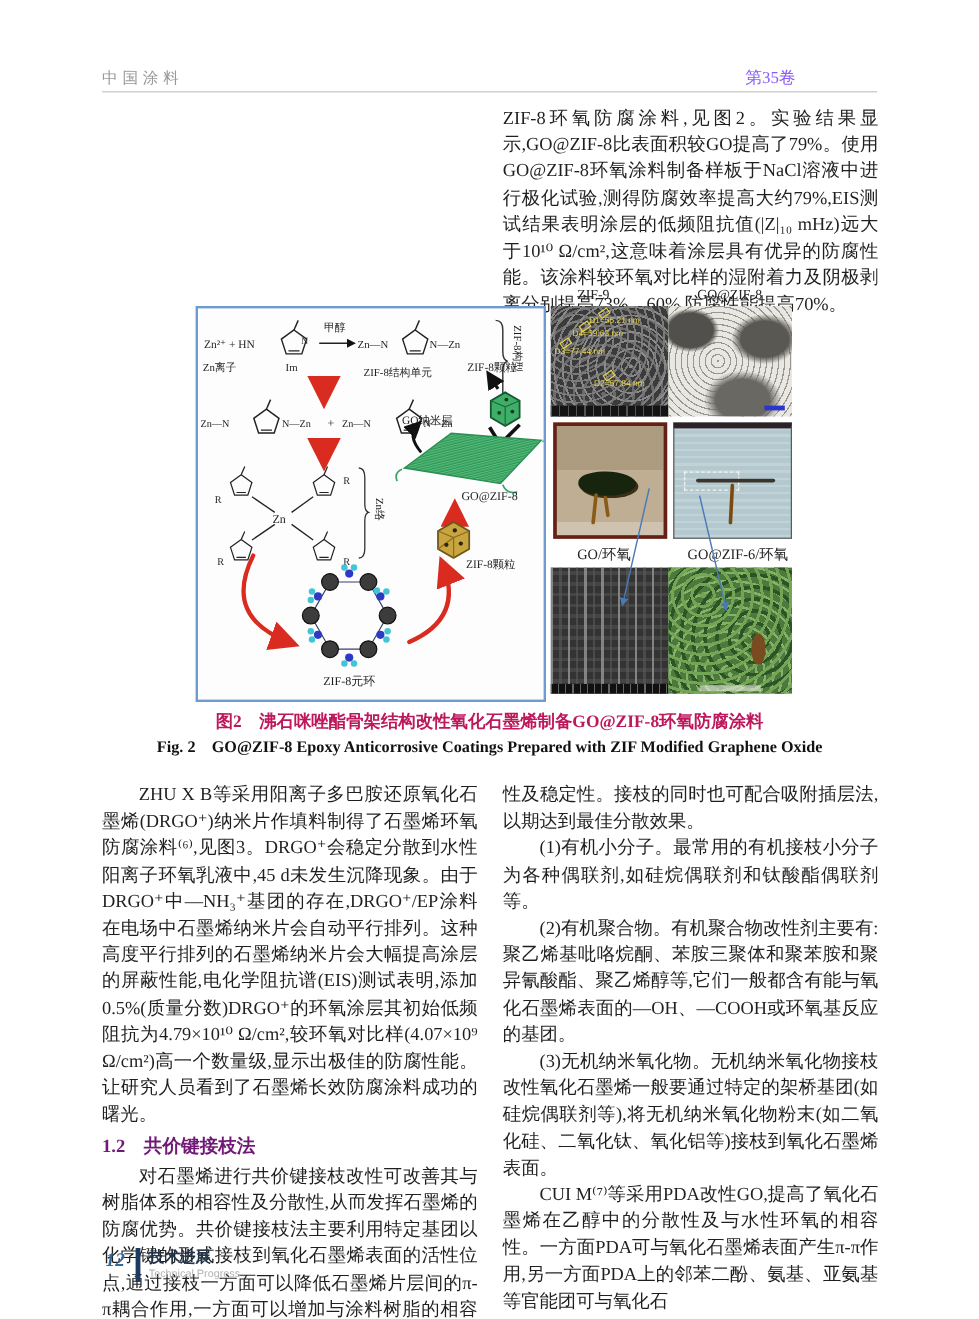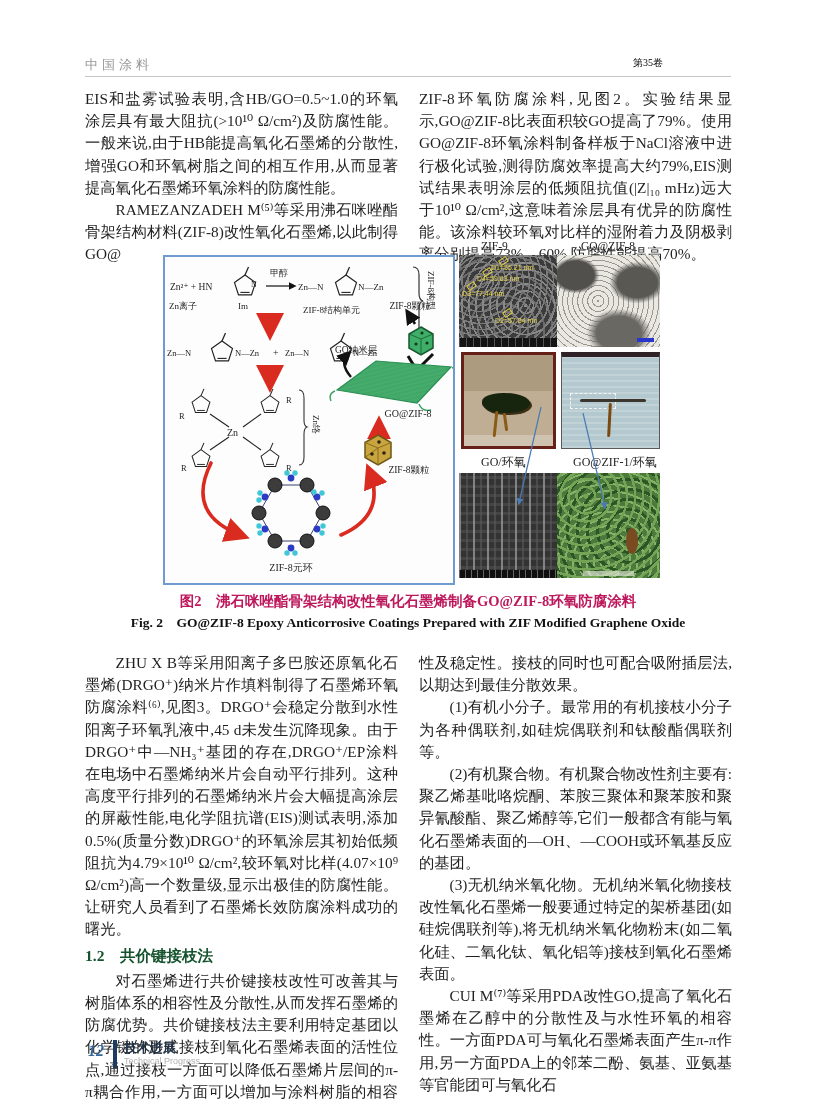--- a/index.html
+++ b/index.html
@@ -1,30 +1,30 @@
 <!DOCTYPE html>
 <html><head>
 <meta charset="utf-8">
 <style>
   html,body{margin:0;padding:0;background:#ffffff;}
   #page{position:relative;width:748px;height:1099px;background:#ffffff;overflow:hidden;
         font-family:"Liberation Serif","DejaVu Serif",serif;color:#1f1f1f;}
   
   .hdr-journal{position:absolute;left:85px;top:56px;font-size:13px;color:#979797;letter-spacing:4px;}
-  .hdr-volume{position:absolute;right:85px;top:56px;font-size:10px;color:#000000;}
+  .hdr-volume{position:absolute;right:85px;top:56px;font-size:14px;color:#8b5cf6;}
   .hdr-rule{position:absolute;left:85px;top:76px;width:646px;border-top:1px solid #c6c6c6;}
   
   .col{position:absolute;width:313px;font-size:15.3px;line-height:22.2px;text-align:justify;}
   .col p{margin:0;}
   .col p.ind{text-indent:2em;}
   #col-lt{left:85px;top:88px;}
   #col-rt{left:419px;top:88px;}
   #col-lb{left:85px;top:652px;}
   #col-rb{left:419px;top:652px;}
-  .sec-head{color:#14532d;font-weight:bold;font-size:15.5px;margin:4px 0 3px 0 !important;text-align:left;}
+  .sec-head{color:#701a75;font-weight:bold;font-size:15.5px;margin:4px 0 3px 0 !important;text-align:left;}
   
   #figure{position:absolute;left:0;top:240px;width:816px;height:400px;}
   #diag-box{position:absolute;left:163px;top:15px;width:292px;height:330px;border:2px solid #6f9bd1;background:#fdfdfd;box-sizing:border-box;}
   #diag-svg{position:absolute;left:0;top:0;}
   .em-label{position:absolute;top:0px;font-size:11.5px;color:#222;}
   #imgcol{position:absolute;left:459px;top:15px;width:201px;height:323px;}
   .imgbox{position:absolute;box-sizing:border-box;}
   #sem1{left:0;top:0;width:98px;height:92px;background-color:#3b3b3b;
     background-image:repeating-radial-gradient(circle at 22% 28%, #7b7b7b 0 1.5px, rgba(0,0,0,0) 1.5px 6px),
                      repeating-radial-gradient(circle at 68% 55%, #8a8a8a 0 1.5px, rgba(0,0,0,0) 1.5px 7px),
@@ -74,24 +74,20 @@
 </style>
 </head>
 <body>
 
 <div id="page">
 
   <div class="hdr-journal">中国涂料</div>
   <div class="hdr-volume">第35卷</div>
   <div class="hdr-rule"></div>
 
-  <div class="col" id="col-lt">
-    <p>EIS和盐雾试验表明,含HB/GO=0.5~1.0的环氧涂层具有最大阻抗(&gt;10¹⁰ Ω/cm²)及防腐性能。一般来说,由于HB能提高氧化石墨烯的分散性,增强GO和环氧树脂之间的相互作用,从而显著提高氧化石墨烯环氧涂料的防腐性能。</p>
-    <p class="ind">RAMEZANZADEH M⁽⁵⁾等采用沸石咪唑酯骨架结构材料(ZIF-8)改性氧化石墨烯,以此制得GO@</p>
-  </div>
   <div class="col" id="col-rt">
     <p>ZIF-8环氧防腐涂料,见图2。实验结果显示,GO@ZIF-8比表面积较GO提高了79%。使用GO@ZIF-8环氧涂料制备样板于NaCl溶液中进行极化试验,测得防腐效率提高大约79%,EIS测试结果表明涂层的低频阻抗值(|Z|₁₀ mHz)远大于10¹⁰ Ω/cm²,这意味着涂层具有优异的防腐性能。该涂料较环氧对比样的湿附着力及阴极剥离分别提高73%、60%,防腐性能提高70%。</p>
   </div>
 
   <div id="figure">
 
     <div class="em-label" style="left:481px;">ZIF-9</div>
     <div class="em-label" style="left:581px;">GO@ZIF-8</div>
 
     <div id="diag-box">
@@ -252,21 +248,21 @@
         <div id="panel1-blister"></div>
         <div class="drip" style="left:30px;top:56px;height:26px;transform:rotate(6deg);"></div>
         <div class="drip" style="left:40px;top:58px;height:18px;transform:rotate(-8deg);"></div>
       </div>
       <div class="imgbox" id="panel2">
         <div id="panel2-dash"></div>
         <div id="panel2-scratch"></div>
         <div class="drip" style="left:46px;top:46px;height:34px;background:#7a4a10;transform:rotate(3deg);"></div>
       </div>
       <div class="panel-label" style="left:22px;">GO/环氧</div>
-      <div class="panel-label" style="left:114px;">GO@ZIF-1/环氧</div>
+      <div class="panel-label" style="left:114px;">GO@ZIF-6/环氧</div>
       <div class="imgbox" id="sem2">
         <div id="sem2-bar"></div>
       </div>
       <div class="imgbox" id="green1">
         <div id="green1-spot"></div>
         <div id="green1-cap"></div>
       </div>
       <svg id="conn-svg" width="201" height="323" viewBox="0 0 201 323">
         <defs>
           <marker id="mblu" markerWidth="6" markerHeight="6" refX="4" refY="3" orient="auto">

